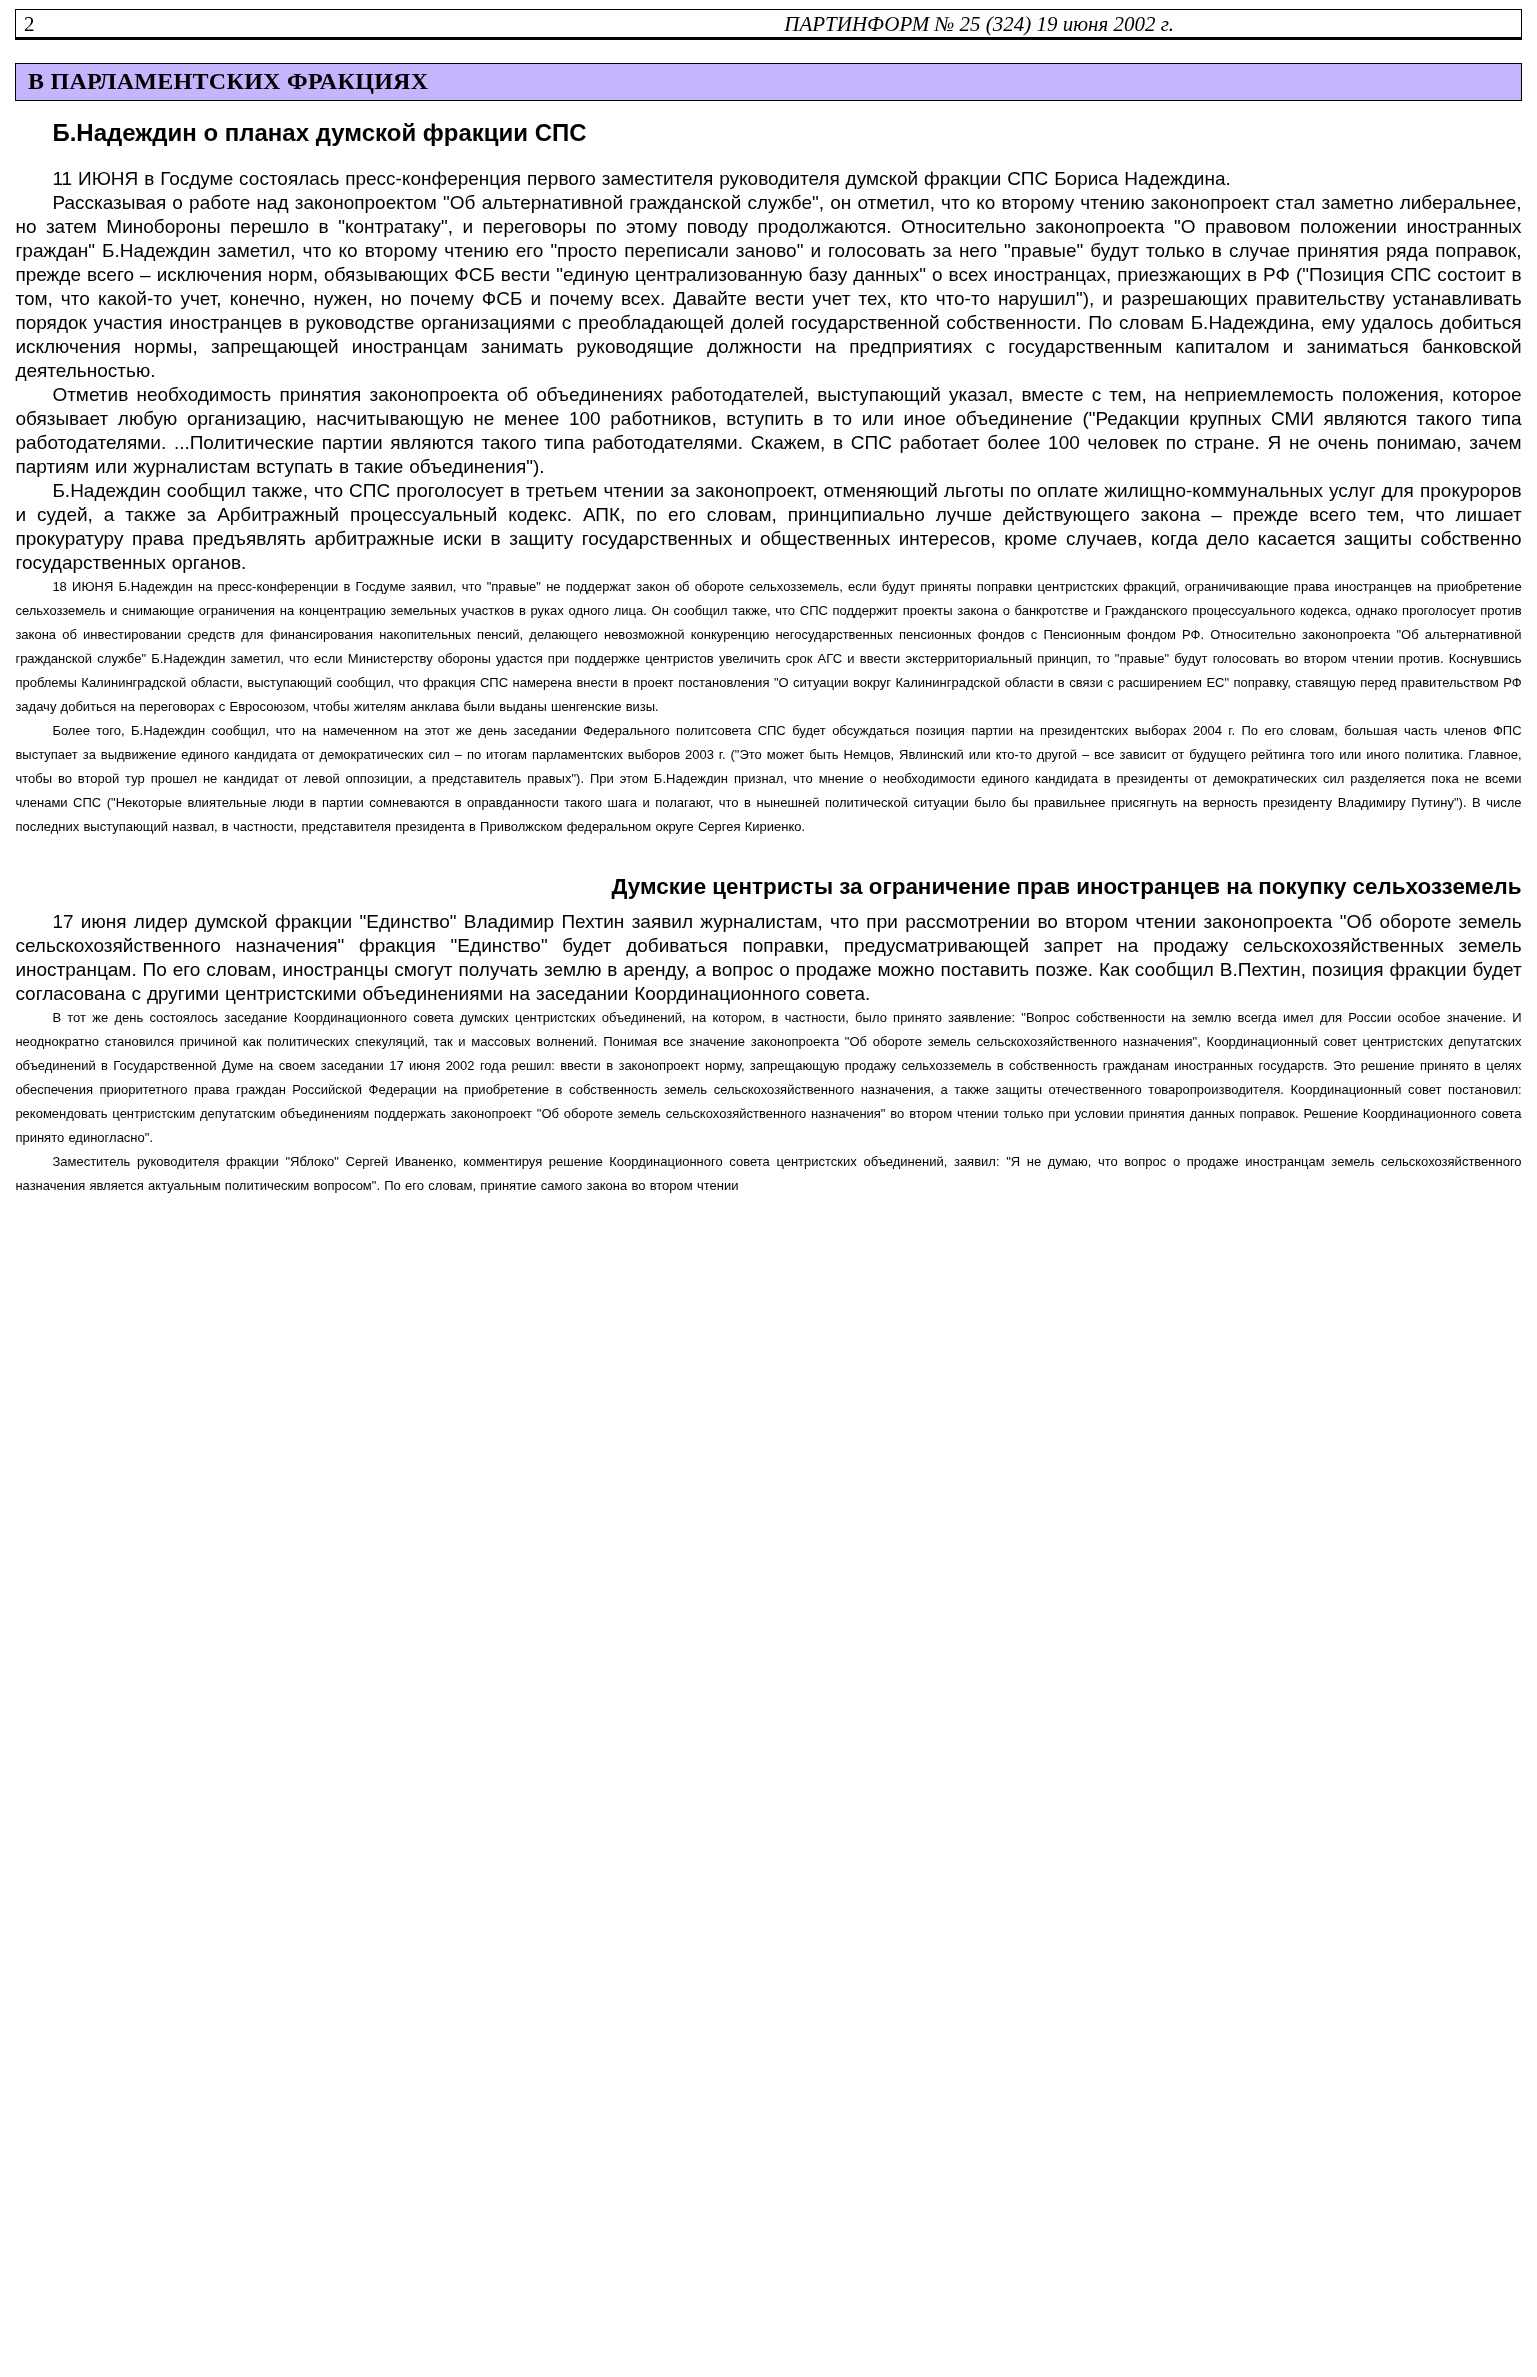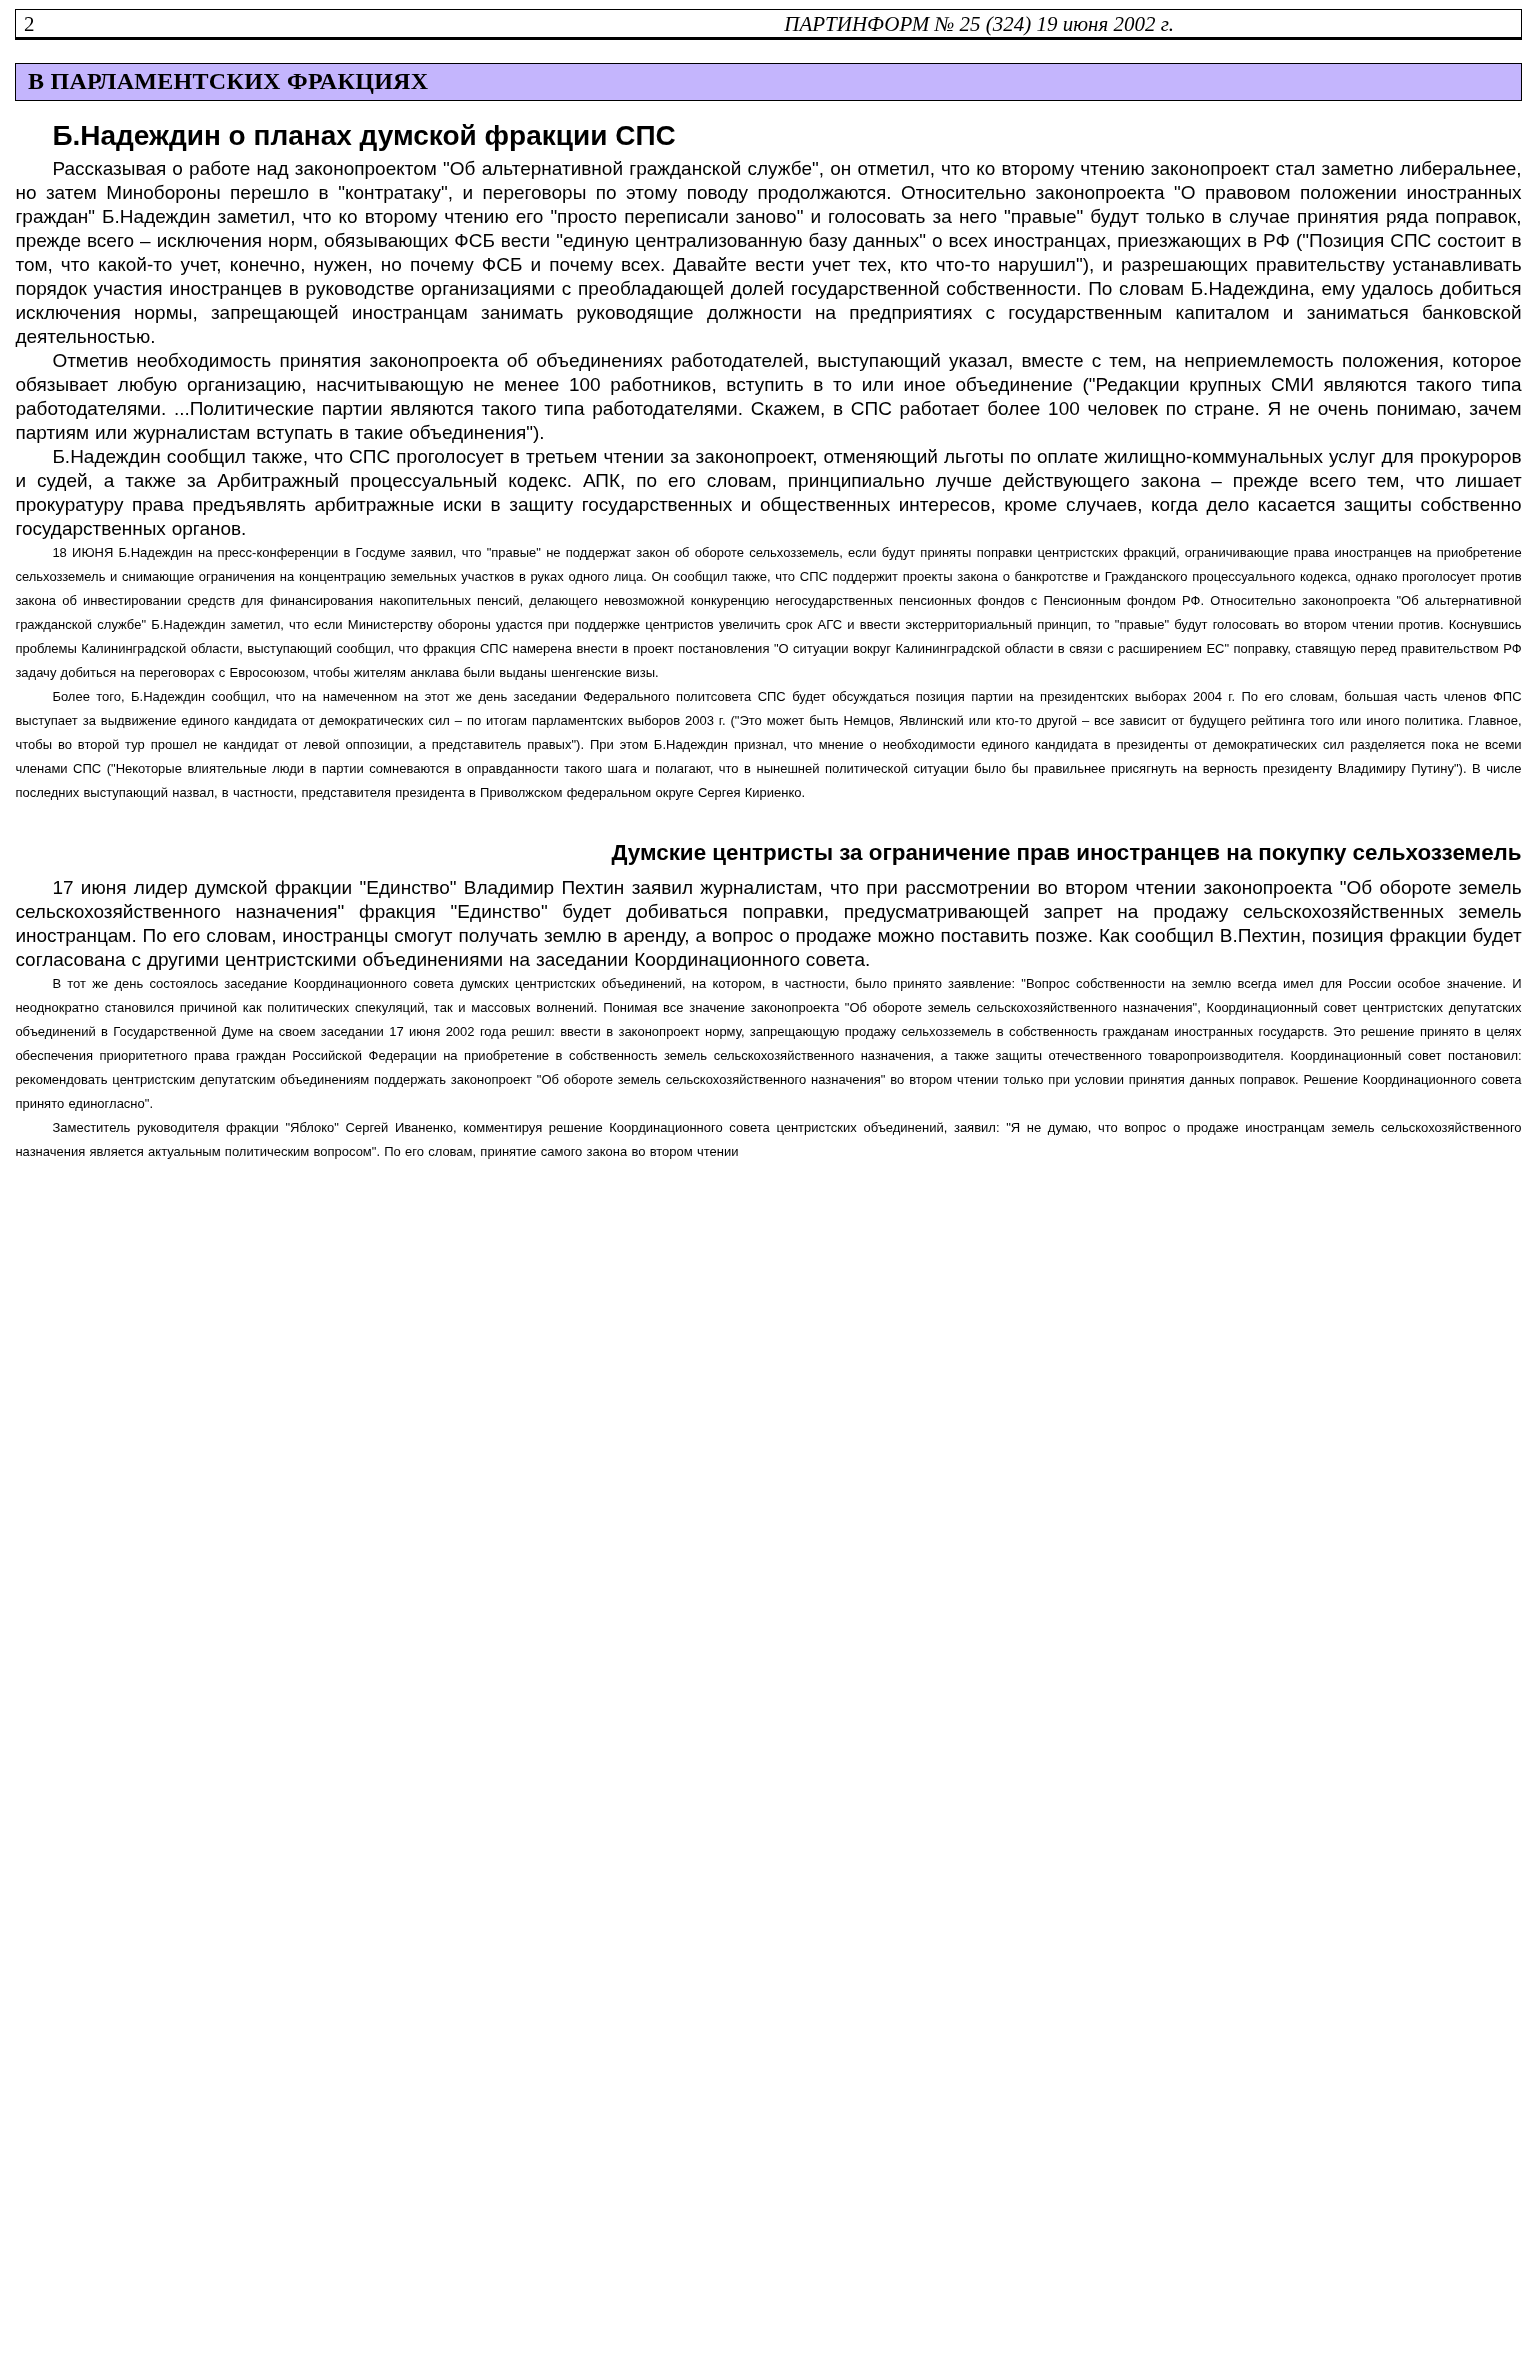--- a/index.html
+++ b/index.html
@@ -41,25 +41,25 @@
     background: #c4b5fd;
     border: 1.9px solid #000;
     padding: 3.8px 11.5px 5.1px 11.5px;
     font-family: "Liberation Serif", serif;
     font-weight: bold;
     font-size: 24px;
     letter-spacing: 0.3px;
   }
 
   .article-title {
-    font-size: 28px;
+    font-size: 24px;
     font-weight: bold;
     text-indent: 37px;
     margin-top: 18px;
-    margin-bottom: 5px;
+    margin-bottom: 19px;
     line-height: 1.2;
   }
   .article-title.large {
     font-size: 22.4px;
     margin-top: 35px;
     margin-bottom: 9px;
     text-align: right;
   }
 
   .para {
@@ -83,20 +83,21 @@
     <span class="pagenum">2</span>
     <span class="header-title">ПАРТИНФОРМ № 25 (324) 19 июня 2002 г.</span>
   </div>
 
   <div class="section-box">
     <span>В ПАРЛАМЕНТСКИХ ФРАКЦИЯХ</span>
   </div>
 
   <div class="article">
     <h2 class="article-title">Б.Надеждин о планах думской фракции СПС</h2>
+    <p class="para">11 ИЮНЯ в Госдуме состоялась пресс-конференция первого заместителя руководителя думской фракции СПС Бориса Надеждина.</p>
     <p class="para">Рассказывая о работе над законопроектом "Об альтернативной гражданской службе", он отметил, что ко второму чтению законопроект стал заметно либеральнее, но затем Минобороны перешло в "контратаку", и переговоры по этому поводу продолжаются. Относительно законопроекта "О правовом положении иностранных граждан" Б.Надеждин заметил, что ко второму чтению его "просто переписали заново" и голосовать за него "правые" будут только в случае принятия ряда поправок, прежде всего – исключения норм, обязывающих ФСБ вести "единую централизованную базу данных" о всех иностранцах, приезжающих в РФ ("Позиция СПС состоит в том, что какой-то учет, конечно, нужен, но почему ФСБ и почему всех. Давайте вести учет тех, кто что-то нарушил"), и разрешающих правительству устанавливать порядок участия иностранцев в руководстве организациями с преобладающей долей государственной собственности. По словам Б.Надеждина, ему удалось добиться исключения нормы, запрещающей иностранцам занимать руководящие должности на предприятиях с государственным капиталом и заниматься банковской деятельностью.</p>
     <p class="para">Отметив необходимость принятия законопроекта об объединениях работодателей, выступающий указал, вместе с тем, на неприемлемость положения, которое обязывает любую организацию, насчитывающую не менее 100 работников, вступить в то или иное объединение ("Редакции крупных СМИ являются такого типа работодателями. ...Политические партии являются такого типа работодателями. Скажем, в СПС работает более 100 человек по стране. Я не очень понимаю, зачем партиям или журналистам вступать в такие объединения").</p>
     <p class="para">Б.Надеждин сообщил также, что СПС проголосует в третьем чтении за законопроект, отменяющий льготы по оплате жилищно-коммунальных услуг для прокуроров и судей, а также за Арбитражный процессуальный кодекс. АПК, по его словам, принципиально лучше действующего закона – прежде всего тем, что лишает прокуратуру права предъявлять арбитражные иски в защиту государственных и общественных интересов, кроме случаев, когда дело касается защиты собственно государственных органов.</p>
     <p class="para bold">18 ИЮНЯ Б.Надеждин на пресс-конференции в Госдуме заявил, что "правые" не поддержат закон об обороте сельхозземель, если будут приняты поправки центристских фракций, ограничивающие права иностранцев на приобретение сельхозземель и снимающие ограничения на концентрацию земельных участков в руках одного лица. Он сообщил также, что СПС поддержит проекты закона о банкротстве и Гражданского процессуального кодекса, однако проголосует против закона об инвестировании средств для финансирования накопительных пенсий, делающего невозможной конкуренцию негосударственных пенсионных фондов с Пенсионным фондом РФ. Относительно законопроекта "Об альтернативной гражданской службе" Б.Надеждин заметил, что если Министерству обороны удастся при поддержке центристов увеличить срок АГС и ввести экстерриториальный принцип, то "правые" будут голосовать во втором чтении против. Коснувшись проблемы Калининградской области, выступающий сообщил, что фракция СПС намерена внести в проект постановления "О ситуации вокруг Калининградской области в связи с расширением ЕС" поправку, ставящую перед правительством РФ задачу добиться на переговорах с Евросоюзом, чтобы жителям анклава были выданы шенгенские визы.</p>
     <p class="para bold">Более того, Б.Надеждин сообщил, что на намеченном на этот же день заседании Федерального политсовета СПС будет обсуждаться позиция партии на президентских выборах 2004 г. По его словам, большая часть членов ФПС выступает за выдвижение единого кандидата от демократических сил – по итогам парламентских выборов 2003 г. ("Это может быть Немцов, Явлинский или кто-то другой – все зависит от будущего рейтинга того или иного политика. Главное, чтобы во второй тур прошел не кандидат от левой оппозиции, а представитель правых"). При этом Б.Надеждин признал, что мнение о необходимости единого кандидата в президенты от демократических сил разделяется пока не всеми членами СПС ("Некоторые влиятельные люди в партии сомневаются в оправданности такого шага и полагают, что в нынешней политической ситуации было бы правильнее присягнуть на верность президенту Владимиру Путину"). В числе последних выступающий назвал, в частности, представителя президента в Приволжском федеральном округе Сергея Кириенко.</p>
   </div>
 
   <div class="article">
     <h2 class="article-title large">Думские центристы за ограничение прав иностранцев на покупку сельхозземель</h2>
     <p class="para">17 июня лидер думской фракции "Единство" Владимир Пехтин заявил журналистам, что при рассмотрении во втором чтении законопроекта "Об обороте земель сельскохозяйственного назначения" фракция "Единство" будет добиваться поправки, предусматривающей запрет на продажу сельскохозяйственных земель иностранцам. По его словам, иностранцы смогут получать землю в аренду, а вопрос о продаже можно поставить позже. Как сообщил В.Пехтин, позиция фракции будет согласована с другими центристскими объединениями на заседании Координационного совета.</p>

